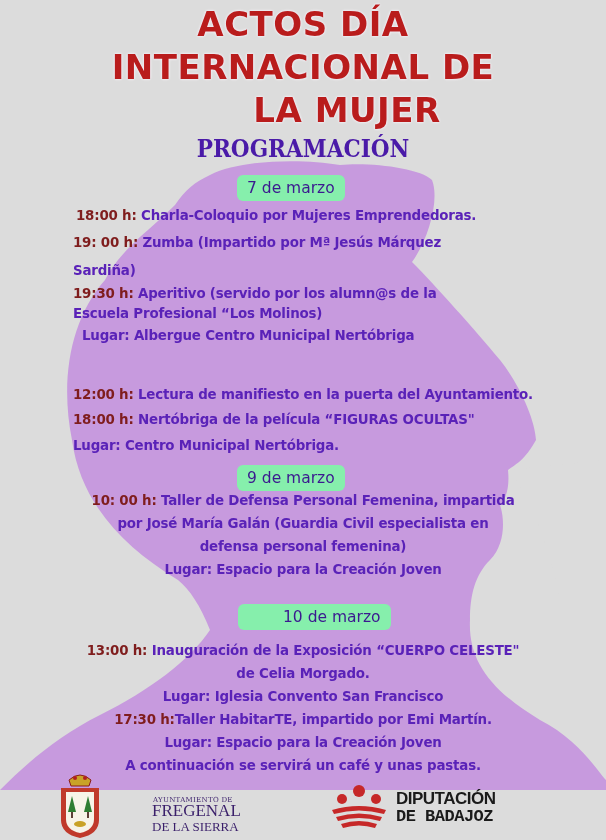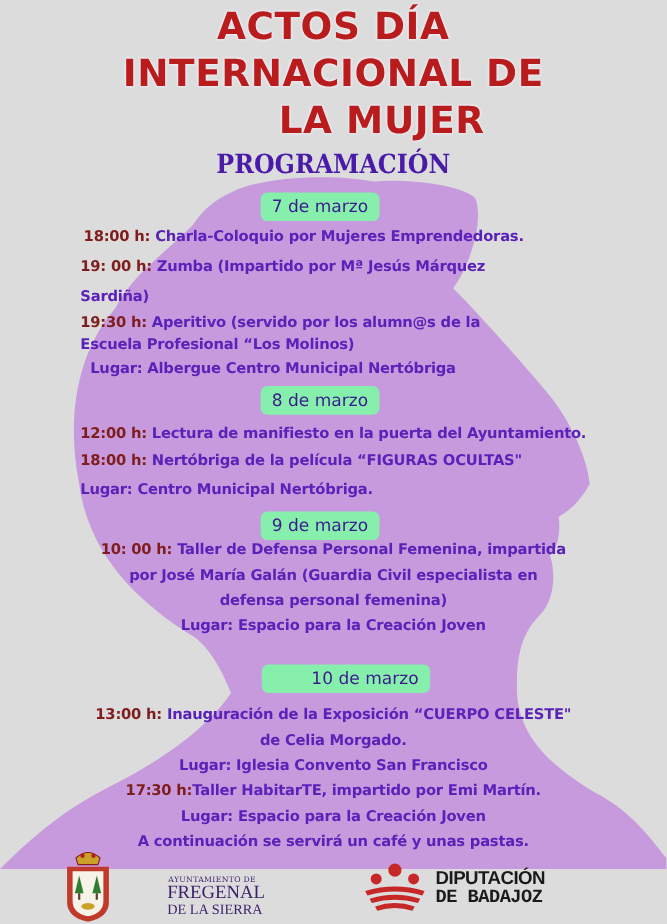--- a/index.html
+++ b/index.html
@@ -85,21 +85,20 @@
   <div class="subtitle">PROGRAMACIÓN</div>
 
   <div class="date-chip" style="left:237px; top:175px;">7 de marzo</div>
   <div class="line" style="left:76px; top:207px;"><span class="time">18:00 h:</span><span> Charla-Coloquio por Mujeres Emprendedoras.</span></div>
   <div class="line" style="left:73px; top:234px;"><span class="time">19: 00 h:</span><span> Zumba (Impartido por Mª Jesús Márquez</span></div>
   <div class="line" style="left:73px; top:262px;"><span>Sardiña)</span></div>
   <div class="line" style="left:73px; top:285px;"><span class="time">19:30 h:</span><span> Aperitivo (servido por los alumn@s de la</span></div>
   <div class="line" style="left:82px; top:327px;"><span>Lugar: Albergue Centro Municipal Nertóbriga</span></div>
   <div class="line" style="left:73px; top:305px;"><span>Escuela Profesional “Los Molinos)</span></div>
 
-  <div class="date-chip" style="left:237px; top:351px;">8 de marzo</div>
   <div class="line" style="left:73px; top:386px;"><span class="time">12:00 h:</span><span> Lectura de manifiesto en la puerta del Ayuntamiento.</span></div>
   <div class="line" style="left:73px; top:411px;"><span class="time">18:00 h:</span><span> Nertóbriga de la película “FIGURAS OCULTAS"</span></div>
   <div class="line" style="left:73px; top:437px;"><span>Lugar: Centro Municipal Nertóbriga.</span></div>
 
   <div class="date-chip" style="left:237px; top:465px;">9 de marzo</div>
   <div class="line center" style="top:492px;"><span class="time">10: 00 h:</span><span> Taller de Defensa Personal Femenina, impartida</span></div>
   <div class="line center" style="top:515px;"><span>por José María Galán (Guardia Civil especialista en</span></div>
   <div class="line center" style="top:538px;"><span>defensa personal femenina)</span></div>
   <div class="line center" style="top:561px;"><span>Lugar: Espacio para la Creación Joven</span></div>
 

